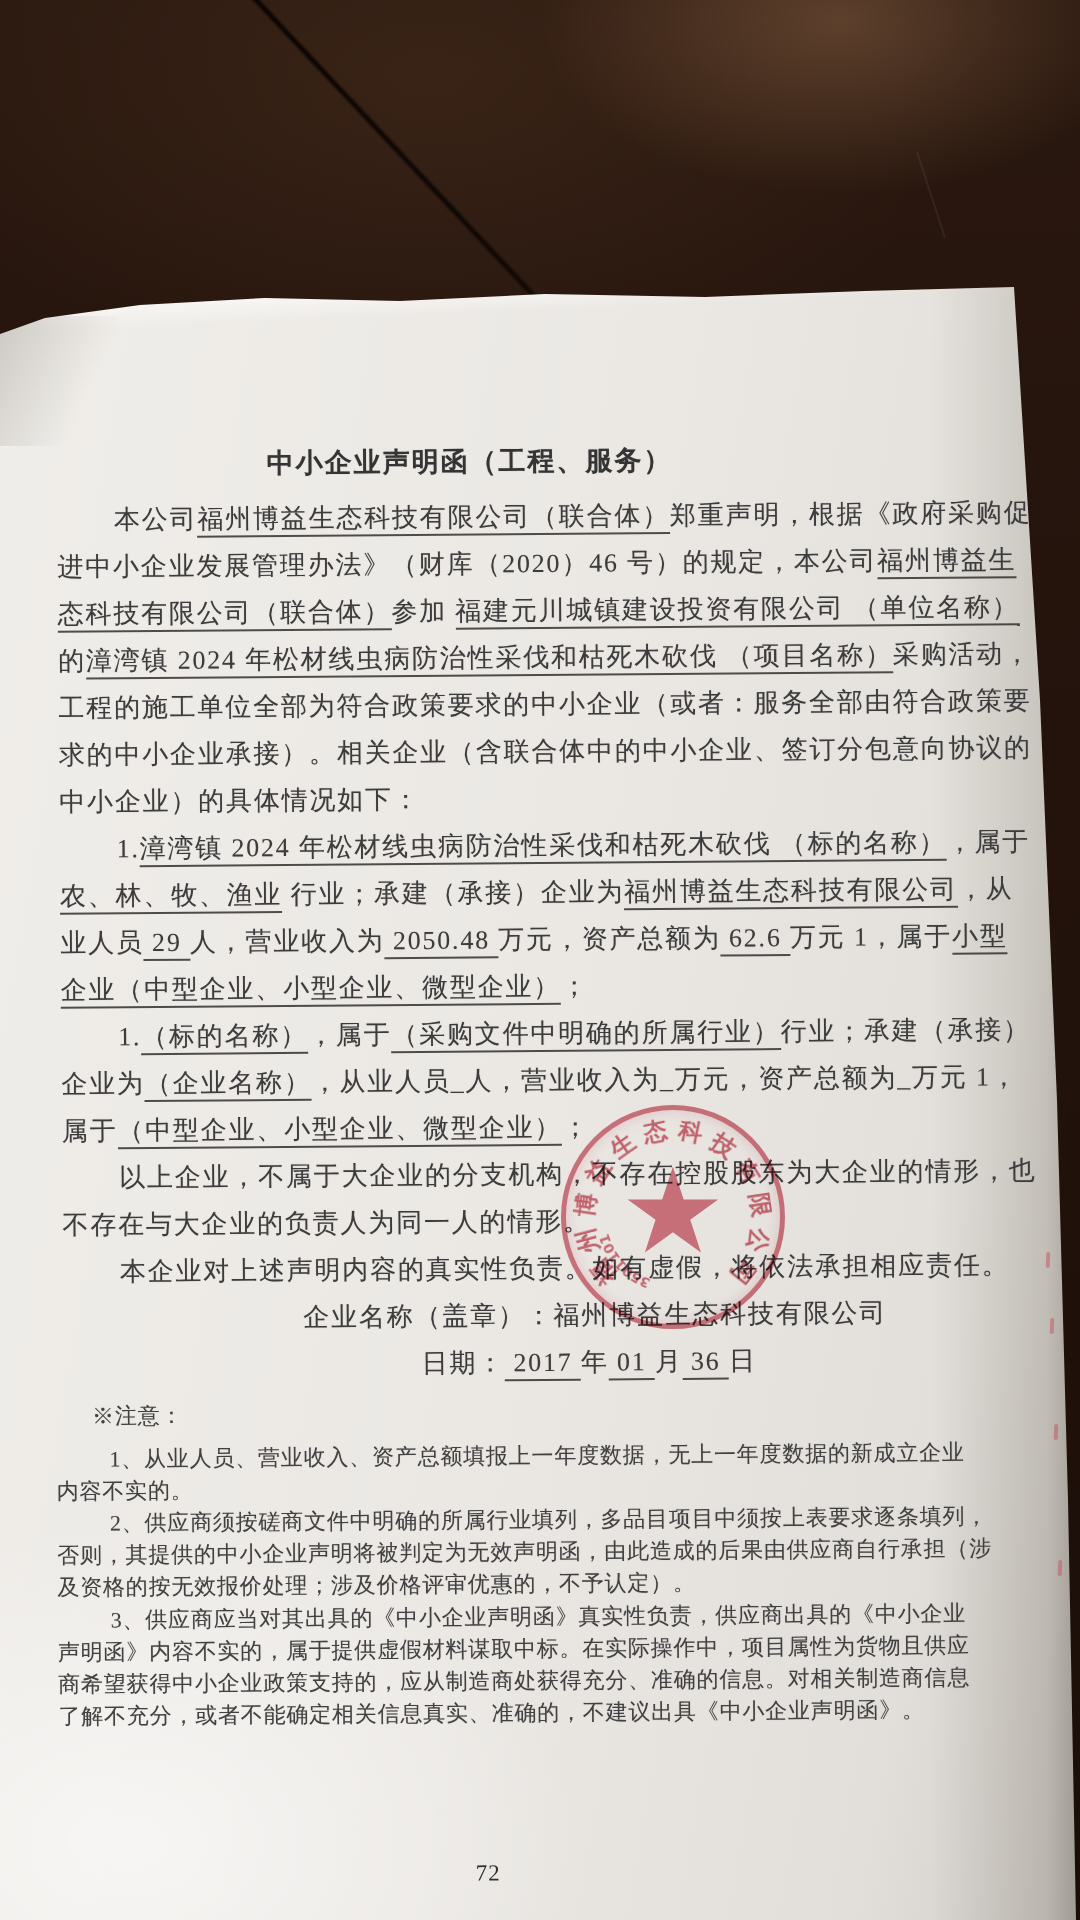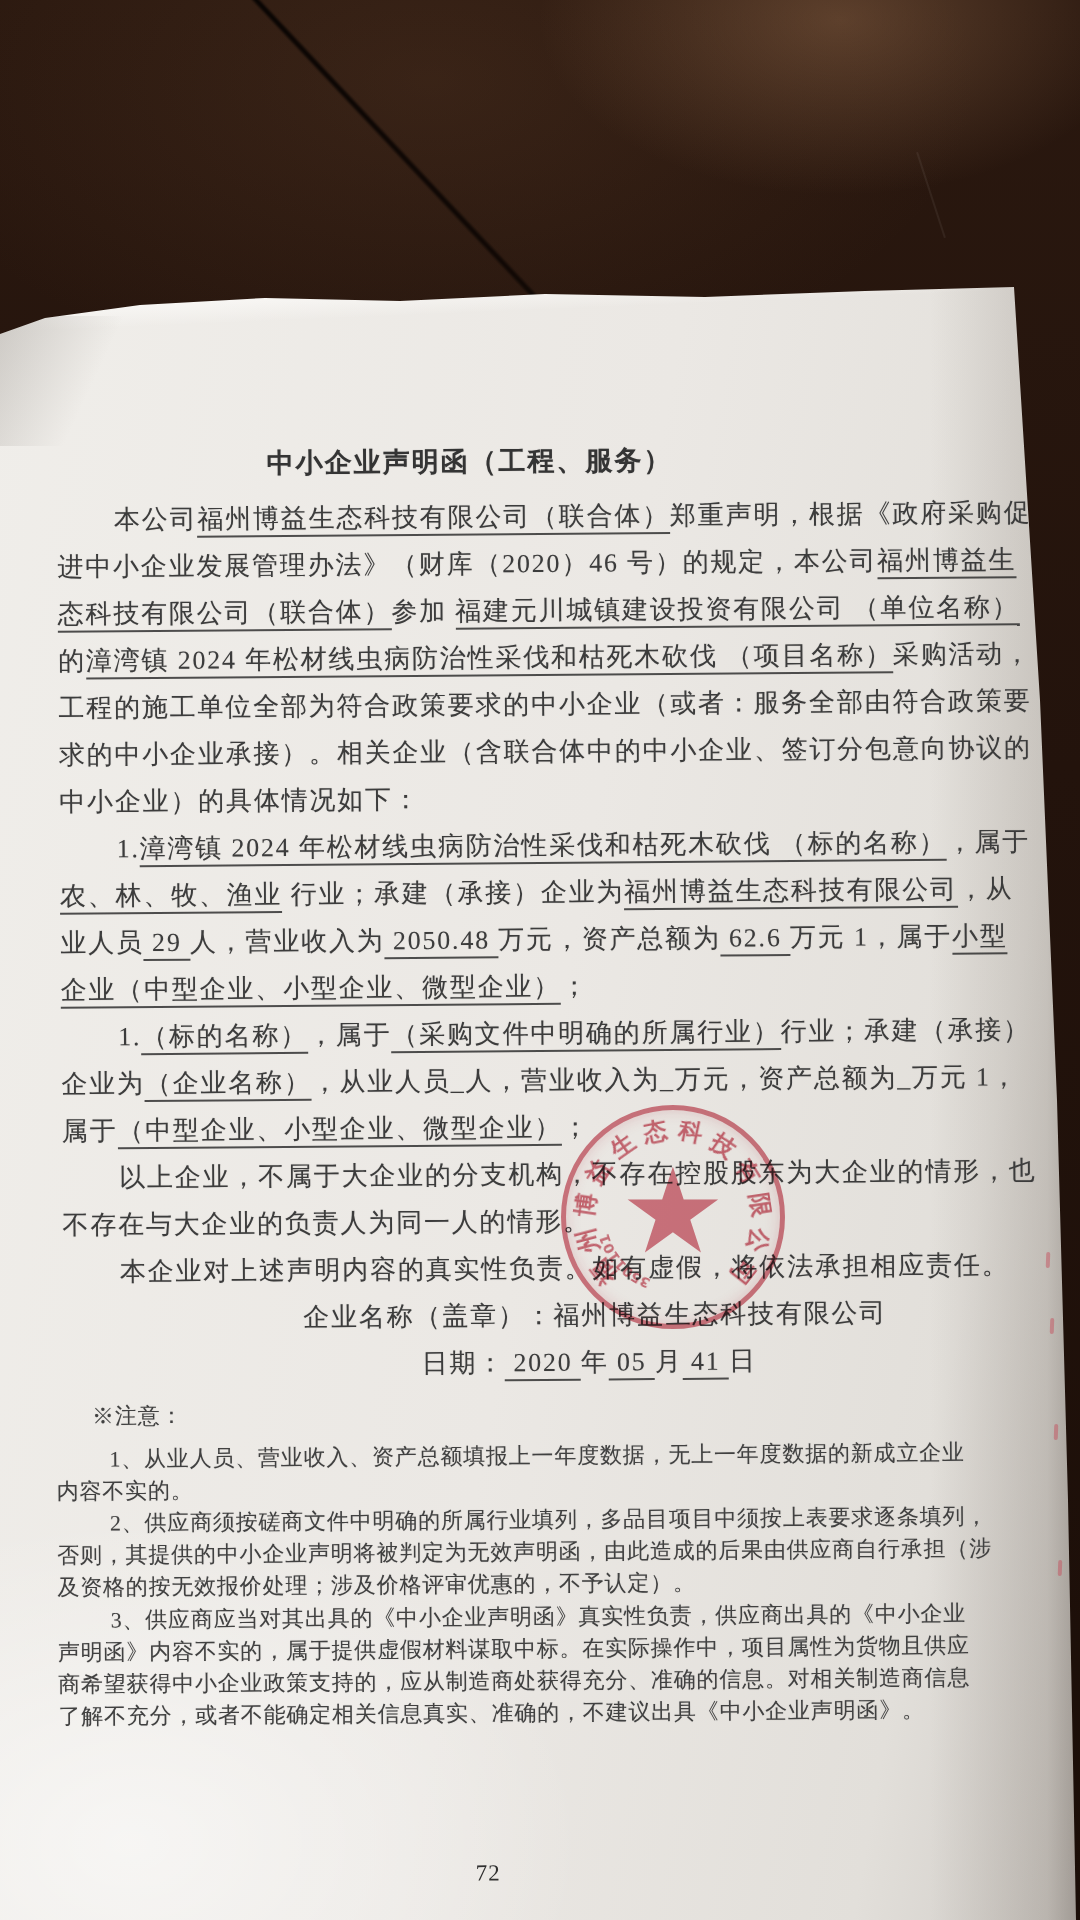--- a/index.html
+++ b/index.html
@@ -138,21 +138,21 @@
         <div class="doc-line" style="left: 60px; top: 876px;"><span class="u">农、林、牧、渔业</span><span> 行业；承建（承接）企业为</span><span class="u">福州博益生态科技有限公司</span><span>，从</span></div>
         <div class="doc-line" style="left: 60px; top: 923px;"><span>业人员</span><span class="u"> 29 </span><span>人，营业收入为</span><span class="u"> 2050.48 </span><span>万元，资产总额为</span><span class="u"> 62.6 </span><span>万元 1，属于</span><span class="u">小型</span></div>
         <div class="doc-line" style="left: 60px; top: 970px;"><span class="u">企业（中型企业、小型企业、微型企业）</span><span>；</span></div>
         <div class="doc-line" style="left: 117px; top: 1017px;"><span>1.</span><span class="u">（标的名称）</span><span>，属于</span><span class="u">（采购文件中明确的所属行业）</span><span>行业；承建（承接）</span></div>
         <div class="doc-line" style="left: 60px; top: 1064px;"><span>企业为</span><span class="u">（企业名称）</span><span>，从业人员_人，营业收入为_万元，资产总额为_万元 1，</span></div>
         <div class="doc-line" style="left: 60px; top: 1111px;"><span>属于</span><span class="u">（中型企业、小型企业、微型企业）</span><span>；</span></div>
         <div class="doc-line" style="left: 117px; top: 1158px;"><span>以上企业，不属于大企业的分支机构，不存在控股股东为大企业的情形，也</span></div>
         <div class="doc-line" style="left: 60px; top: 1205px;"><span>不存在与大企业的负责人为同一人的情形。</span></div>
         <div class="doc-line" style="left: 117px; top: 1252px;"><span>本企业对上述声明内容的真实性负责。如有虚假，将依法承担相应责任。</span></div>
         <div class="doc-line" style="left: 300px; top: 1299px;"><span>企业名称（盖章）：福州博益生态科技有限公司</span></div>
-        <div class="doc-line" style="left: 418px; top: 1346px;"><span>日期：</span><span class="u">  2020  </span><span>年</span><span class="u">  05 </span><span>月</span><span class="u">  41 </span><span>日</span></div>
+        <div class="doc-line" style="left: 418px; top: 1346px;"><span>日期：</span><span class="u">  2017  </span><span>年</span><span class="u">  01 </span><span>月</span><span class="u">  36 </span><span>日</span></div>
         <div class="note-line" style="left: 88px; top: 1398px;"><span>※注意：</span></div>
         <div class="note-line" style="left: 105px; top: 1441px;"><span>1、从业人员、营业收入、资产总额填报上一年度数据，无上一年度数据的新成立企业</span></div>
         <div class="note-line" style="left: 52px; top: 1473px;"><span>内容不实的。</span></div>
         <div class="note-line" style="left: 105px; top: 1505px;"><span>2、供应商须按磋商文件中明确的所属行业填列，多品目项目中须按上表要求逐条填列，</span></div>
         <div class="note-line" style="left: 52px; top: 1537px;"><span>否则，其提供的中小企业声明将被判定为无效声明函，由此造成的后果由供应商自行承担（涉</span></div>
         <div class="note-line" style="left: 52px; top: 1569px;"><span>及资格的按无效报价处理；涉及价格评审优惠的，不予认定）。</span></div>
         <div class="note-line" style="left: 105px; top: 1602px;"><span>3、供应商应当对其出具的《中小企业声明函》真实性负责，供应商出具的《中小企业</span></div>
         <div class="note-line" style="left: 52px; top: 1634px;"><span>声明函》内容不实的，属于提供虚假材料谋取中标。在实际操作中，项目属性为货物且供应</span></div>
         <div class="note-line" style="left: 52px; top: 1666px;"><span>商希望获得中小企业政策支持的，应从制造商处获得充分、准确的信息。对相关制造商信息</span></div>
         <div class="note-line" style="left: 52px; top: 1698px;"><span>了解不充分，或者不能确定相关信息真实、准确的，不建议出具《中小企业声明函》。</span></div>

